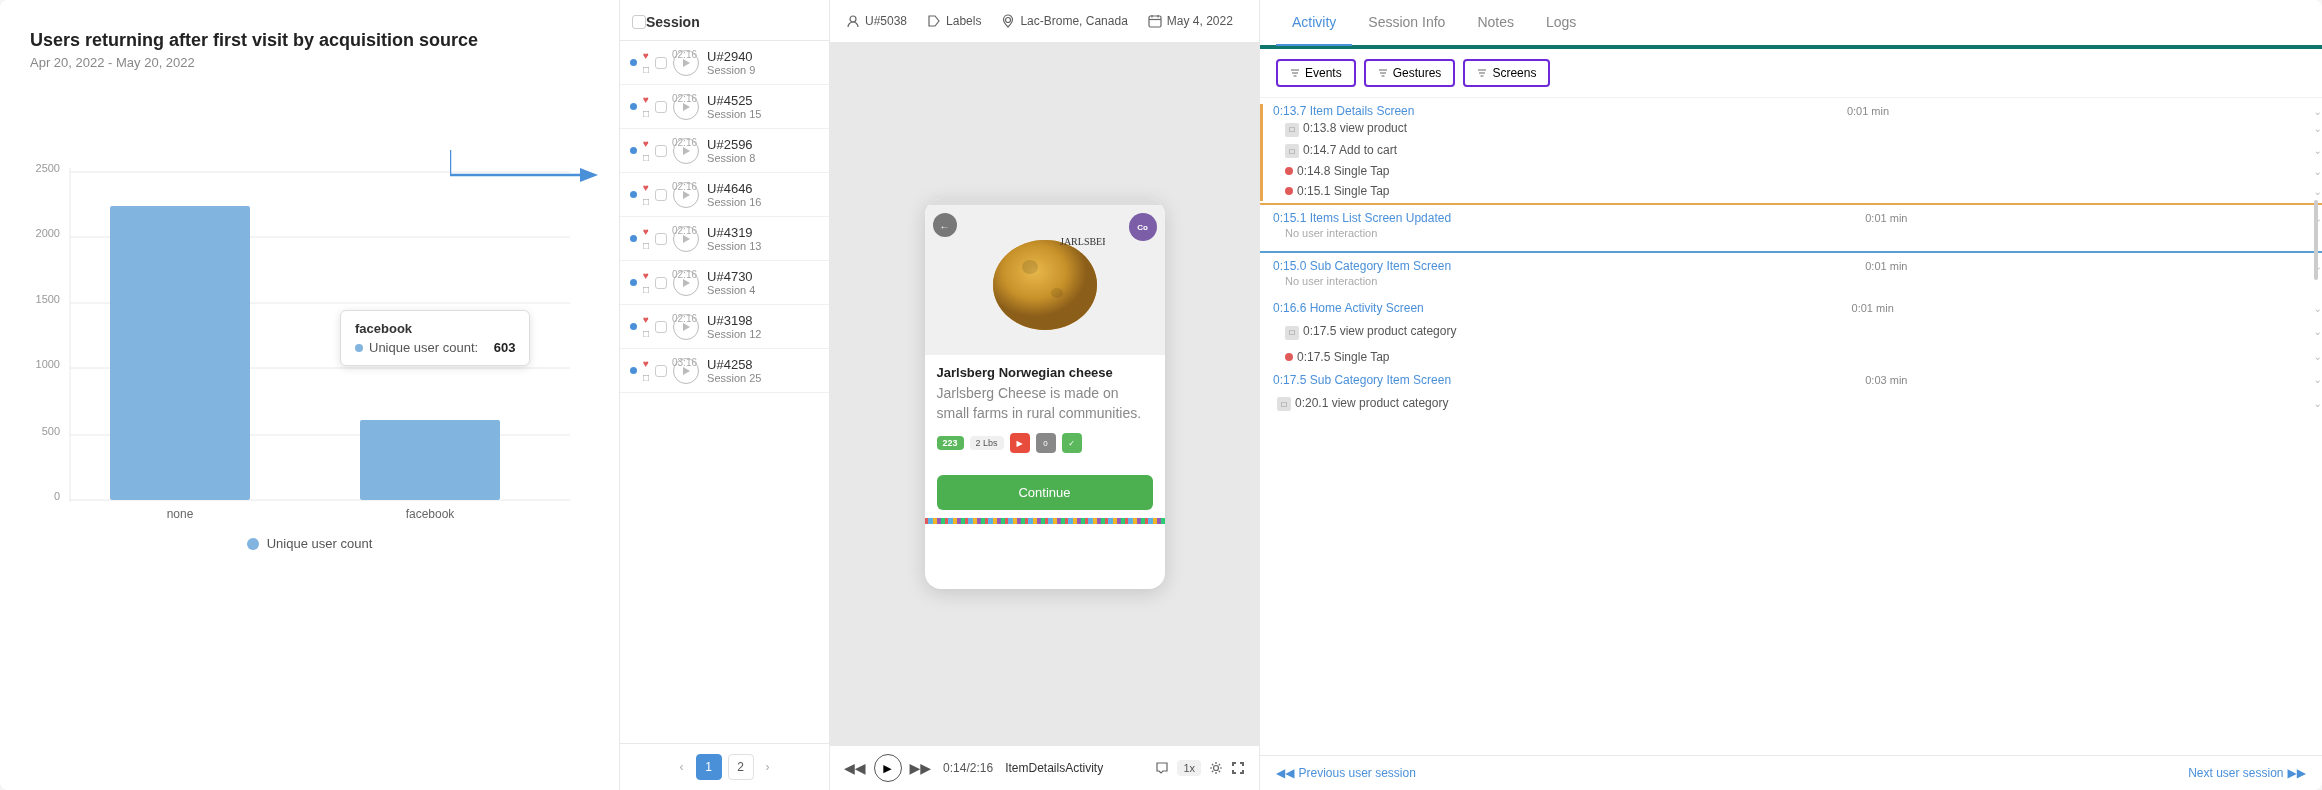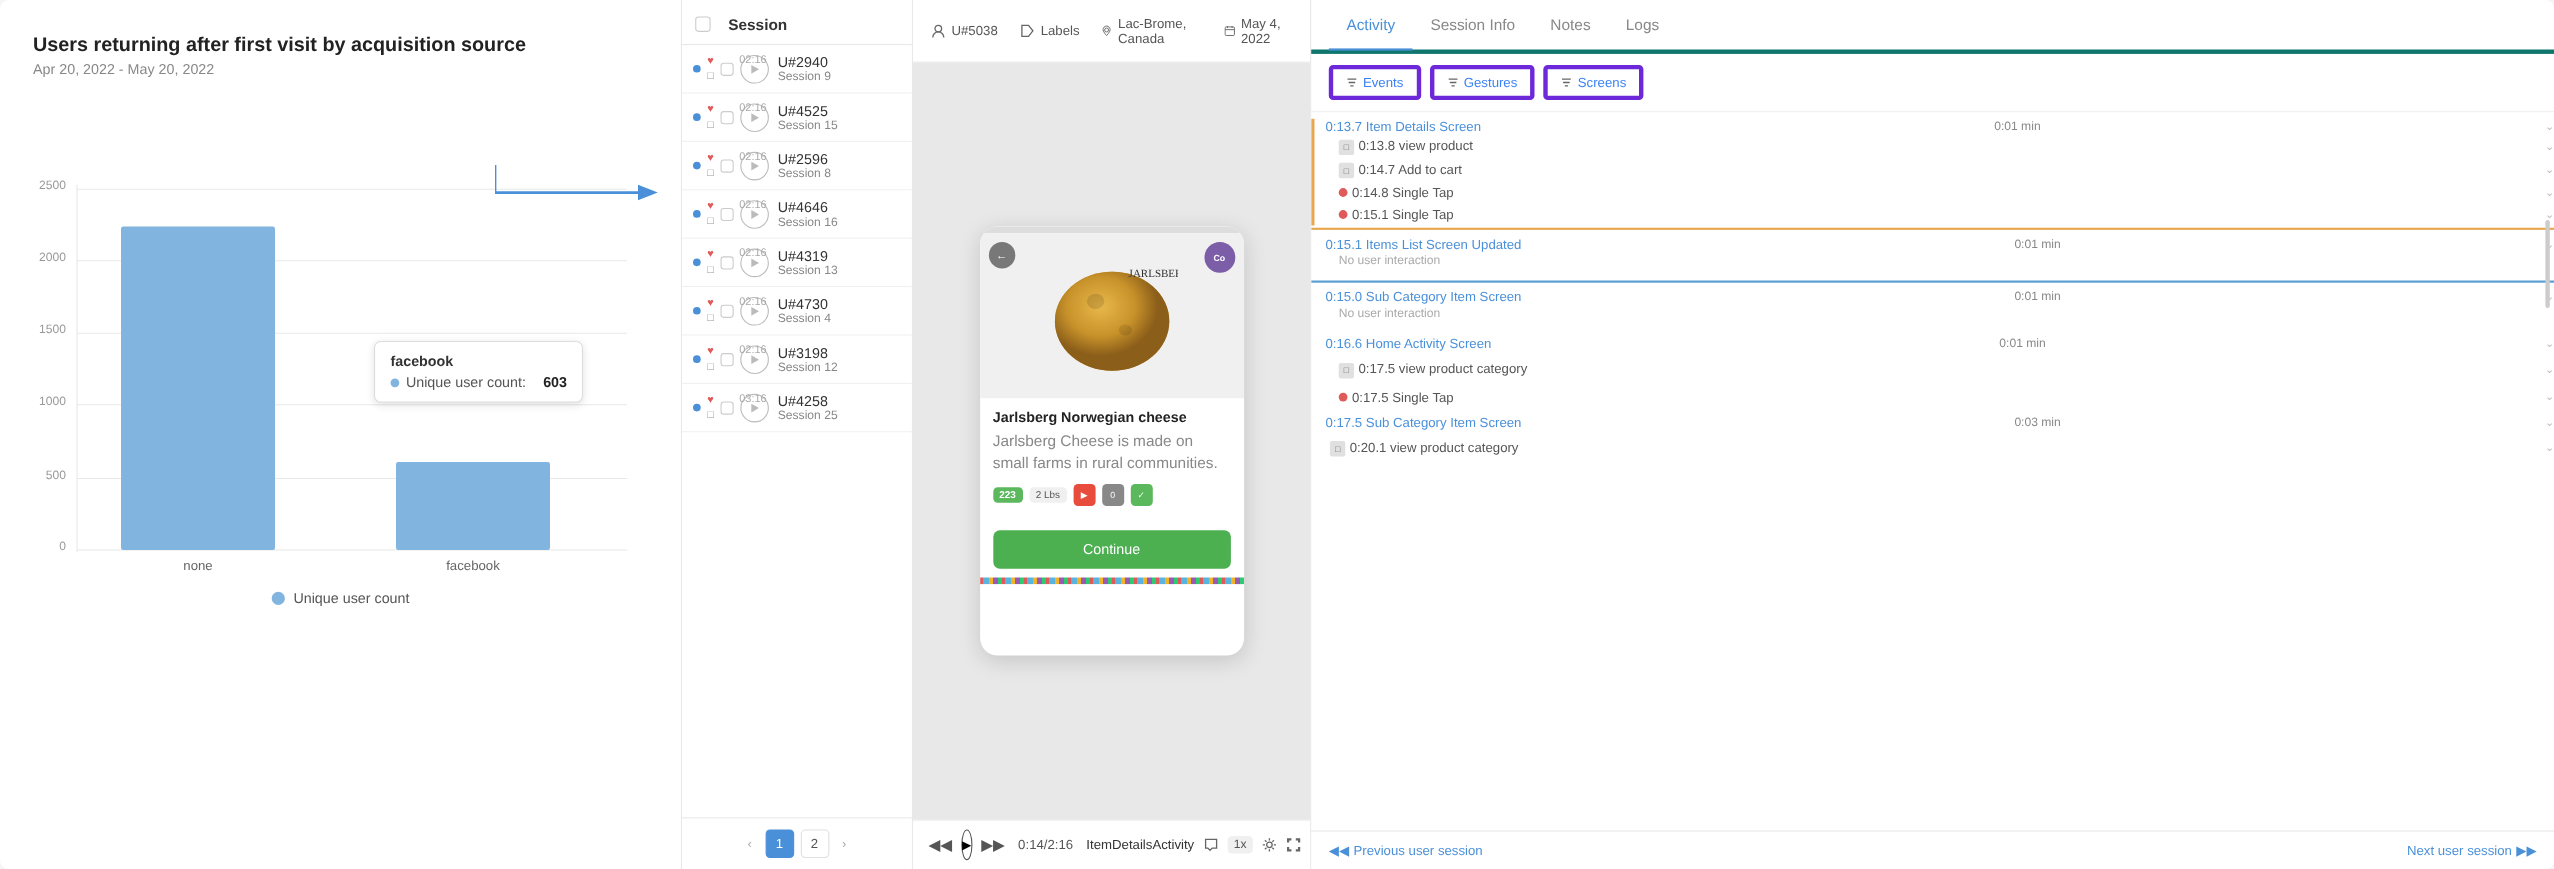--- a/index.html
+++ b/index.html
@@ -113,21 +113,21 @@
       border-right: 1px solid #e8e8e8;
       display: flex;
       flex-direction: column;
       flex-shrink: 0;
     }
     .session-header {
       padding: 14px 12px 10px;
       border-bottom: 1px solid #e8e8e8;
       display: flex;
       align-items: center;
-      gap: 16px;
+      gap: 0;
     }
     .session-header-checkbox {
       width: 14px;
       height: 14px;
       border: 1px solid #ccc;
       border-radius: 3px;
     }
     .session-header-label {
       font-weight: 600;
       font-size: 14px;
@@ -208,21 +208,21 @@
       justify-content: center;
       cursor: pointer;
       font-size: 12px;
       color: #555;
     }
     .page-btn.active { background: #4a90d9; color: white; border-color: #4a90d9; }
     .page-arrow { color: #aaa; font-size: 12px; cursor: pointer; padding: 4px 6px; }
 
     
     .player-panel {
-      width: 362px;
+      width: 430px;
       border-right: 1px solid #e8e8e8;
       display: flex;
       flex-direction: column;
       flex-shrink: 0;
     }
     .player-header {
       display: flex;
       align-items: center;
       gap: 20px;
       padding: 14px 16px;
@@ -440,25 +440,25 @@
       display: flex;
       gap: 8px;
       padding: 10px 16px;
       border-bottom: 1px solid #f0f0f0;
     }
     .filter-btn {
       display: flex;
       align-items: center;
       gap: 5px;
       padding: 5px 12px;
-      border: 4px solid #6d28d9;
+      border: 2px solid #6d28d9;
       border-radius: 4px;
       background: white;
       font-size: 12px;
-      color: #3b82f6;
+      color: #000000;
       cursor: pointer;
     }
     .activity-list {
       flex: 1;
       overflow-y: auto;
       padding: 4px 0;
     }
     .activity-row-main {
       display: flex;
       align-items: center;

